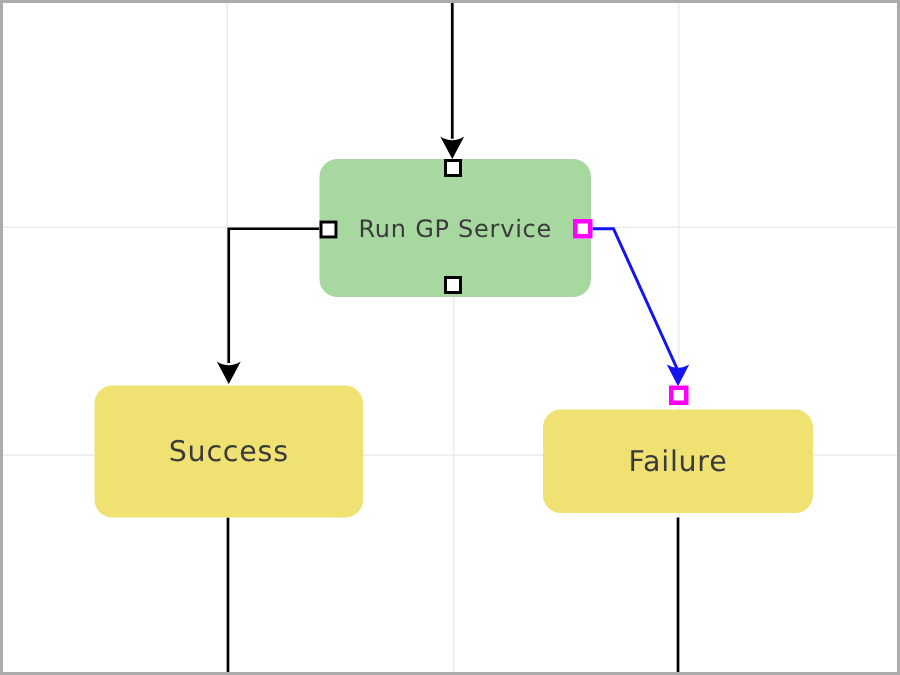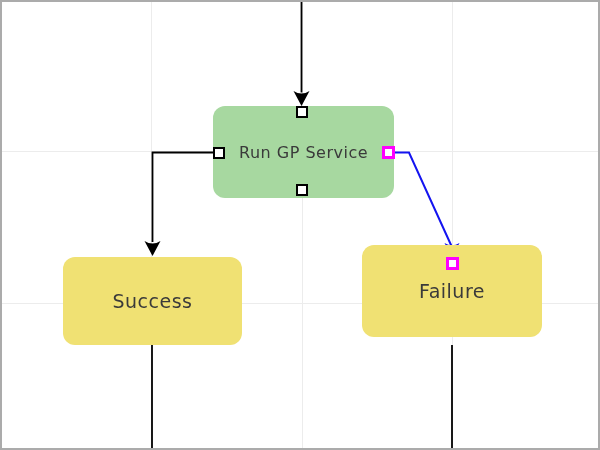--- a/index.html
+++ b/index.html
@@ -13,21 +13,21 @@
   .grid-h { position:absolute; left:0; right:0; height:1px; background:#ececec; }
   .edge-layer { position:absolute; left:0; top:0; width:600px; height:450px; }
   .node {
     position:absolute; border-radius:12px;
     display:flex; align-items:center; justify-content:center;
     color:#3a3a3a; letter-spacing:0.5px;
   }
   .node-green  { left:211px; top:104px; width:181px; height:92px; background:#a7d8a0; font-size:16px; }
   .node-yellow { background:#f0e173; font-size:19px; }
   #node-success { left:61px;  top:255px; width:179px; height:88px; }
-  #node-failure { left:360px; top:243px; width:180px; height:92px; }
+  #node-failure { left:360px; top:271px; width:180px; height:69px; }
   .handle {
     position:absolute; width:12px; height:12px; box-sizing:border-box;
     background:#ffffff; border:2px solid #000000;
   }
   .handle-selected {
     width:13px; height:13px; border:3px solid #ff00ff;
   }
   #h-top    { left:294px; top:104px; }
   #h-left   { left:211px; top:145px; }
   #h-bottom { left:294px; top:182px; }

